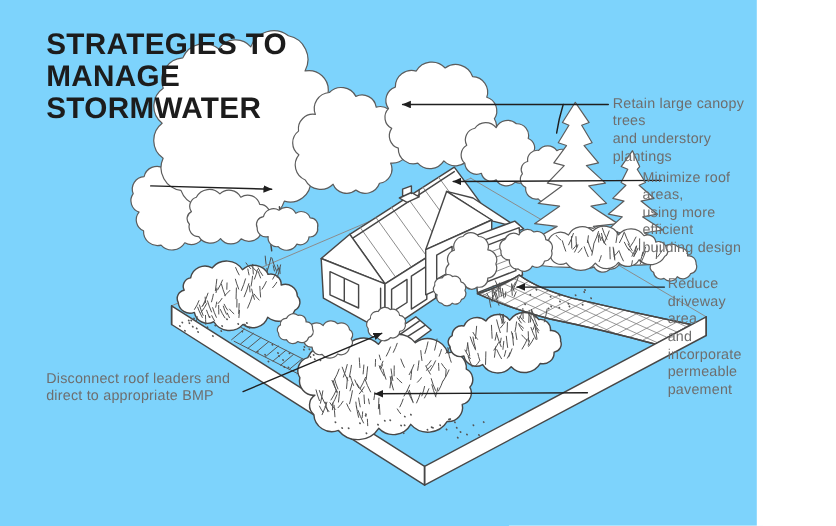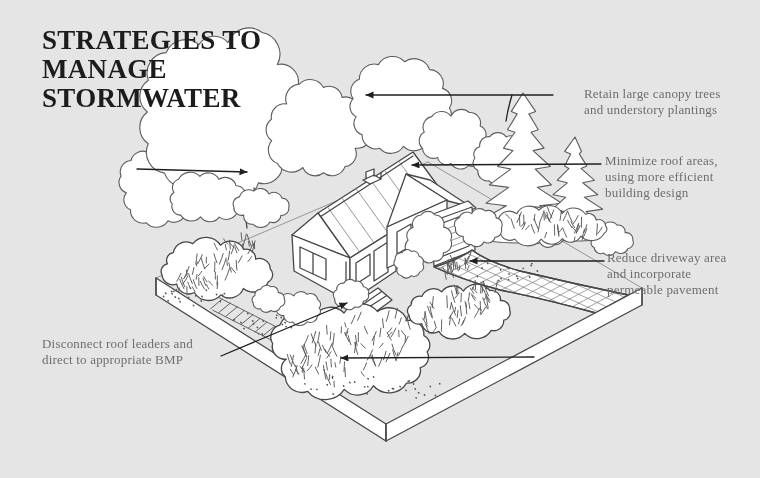--- a/index.html
+++ b/index.html
@@ -1,31 +1,31 @@
 <!DOCTYPE html>
 <html><head>
 <meta charset="utf-8">
 <style>
   html,body{margin:0;padding:0;background:#ffffff;}
   .canvas{
-    position:relative;width:760px;height:478px;background:#e5e5e5;overflow:hidden;
-    font-family:Liberation Serif, serif;
+    position:relative;width:688px;height:478px;background:#7dd3fc;overflow:hidden;
+    font-family:Liberation Sans, sans-serif;
   }
   .canvas svg{position:absolute;left:0;top:0;}
   .title{
     position:absolute;left:42px;top:26px;
     font-size:27px;line-height:29px;font-weight:700;color:#1c1c1c;
     letter-spacing:.3px;white-space:pre-line;margin:0;
   }
   .note{
     position:absolute;font-size:13px;line-height:16px;color:#6e6e6e;
     white-space:pre-line;letter-spacing:.2px;
   }
-  .n-canopy{left:557px;top:86px;margin-left:27px;}
-  .n-roof{left:605px;top:153px;}
+  .n-canopy{left:557px;top:86px;}
+  .n-roof{left:584px;top:153px;}
   .n-driveway{left:607px;top:250px;}
   .n-depression{left:538px;top:345px;}
   .n-enhance{left:42px;top:159px;}
   .n-disconnect{left:42px;top:336px;}
 
   
   .sk{fill:none;stroke:#474747;stroke-width:1.3;stroke-linejoin:round;stroke-linecap:round;}
   .skw{fill:#ffffff;stroke:#474747;stroke-width:1.3;stroke-linejoin:round;stroke-linecap:round;}
   .skl{fill:none;stroke:#8b8b8b;stroke-width:.9;stroke-linecap:round;}
   .tree{fill:#ffffff;stroke:#5c5c5c;stroke-width:1.1;stroke-linejoin:round;}

